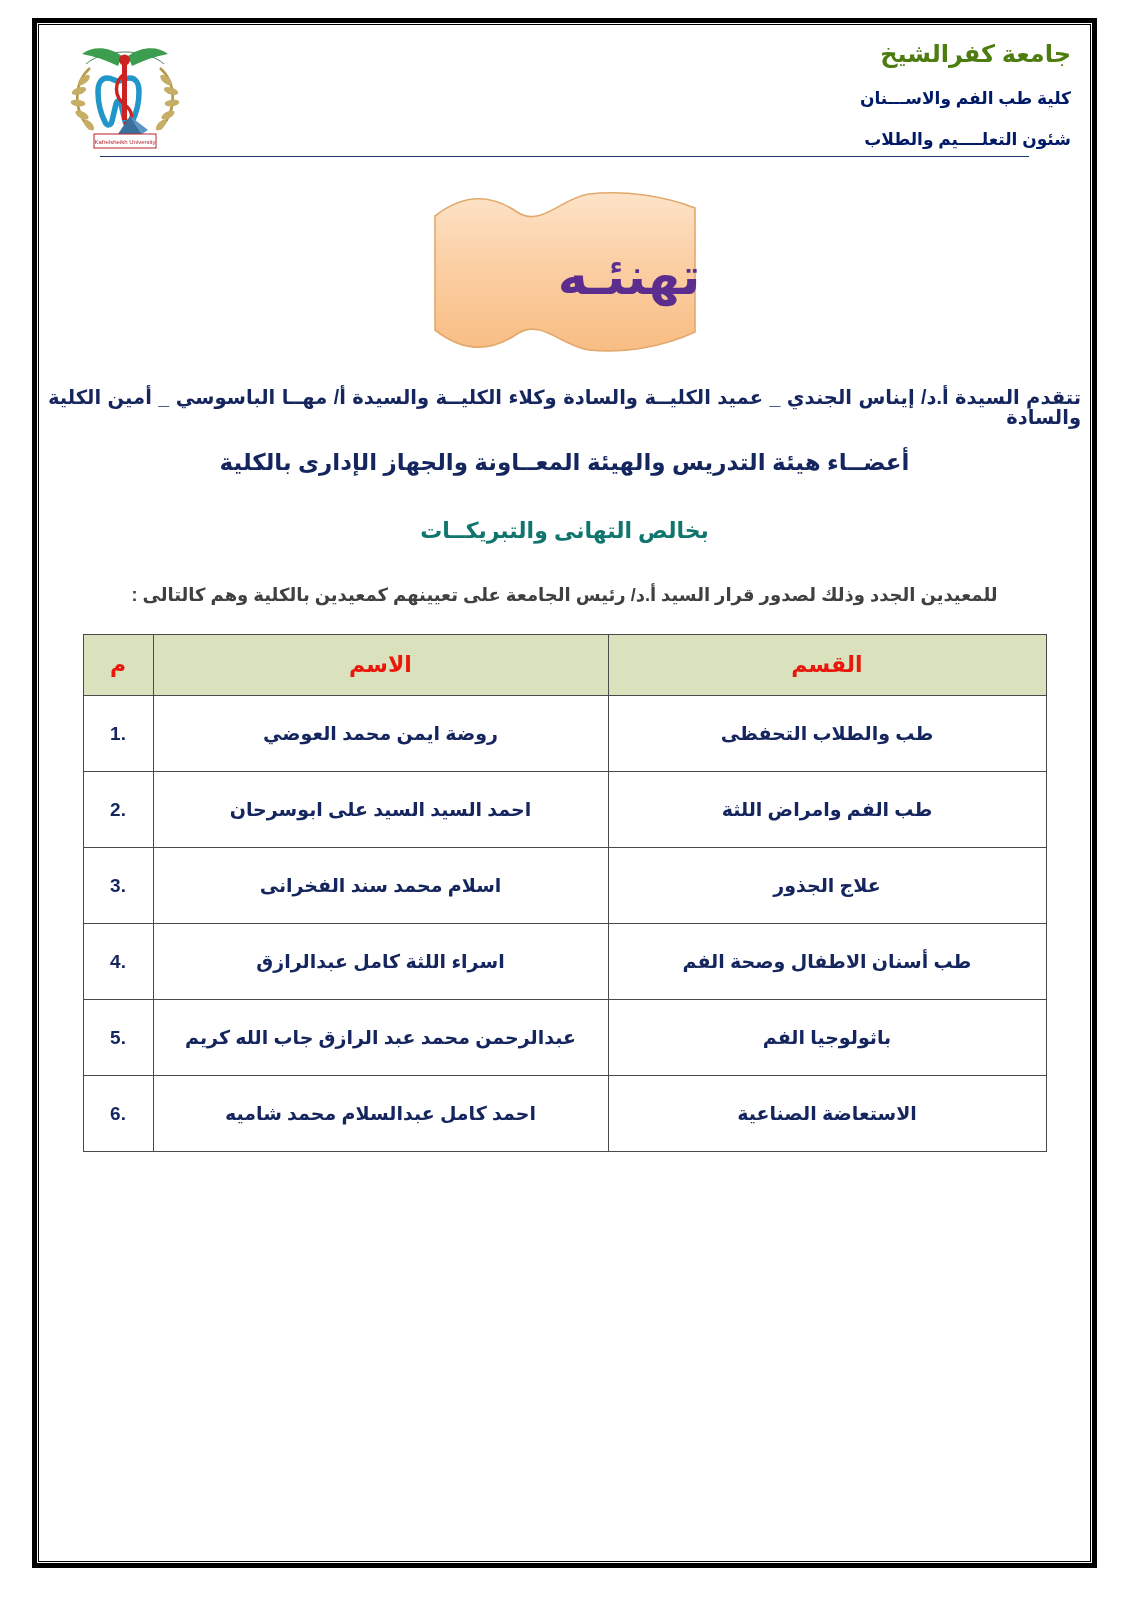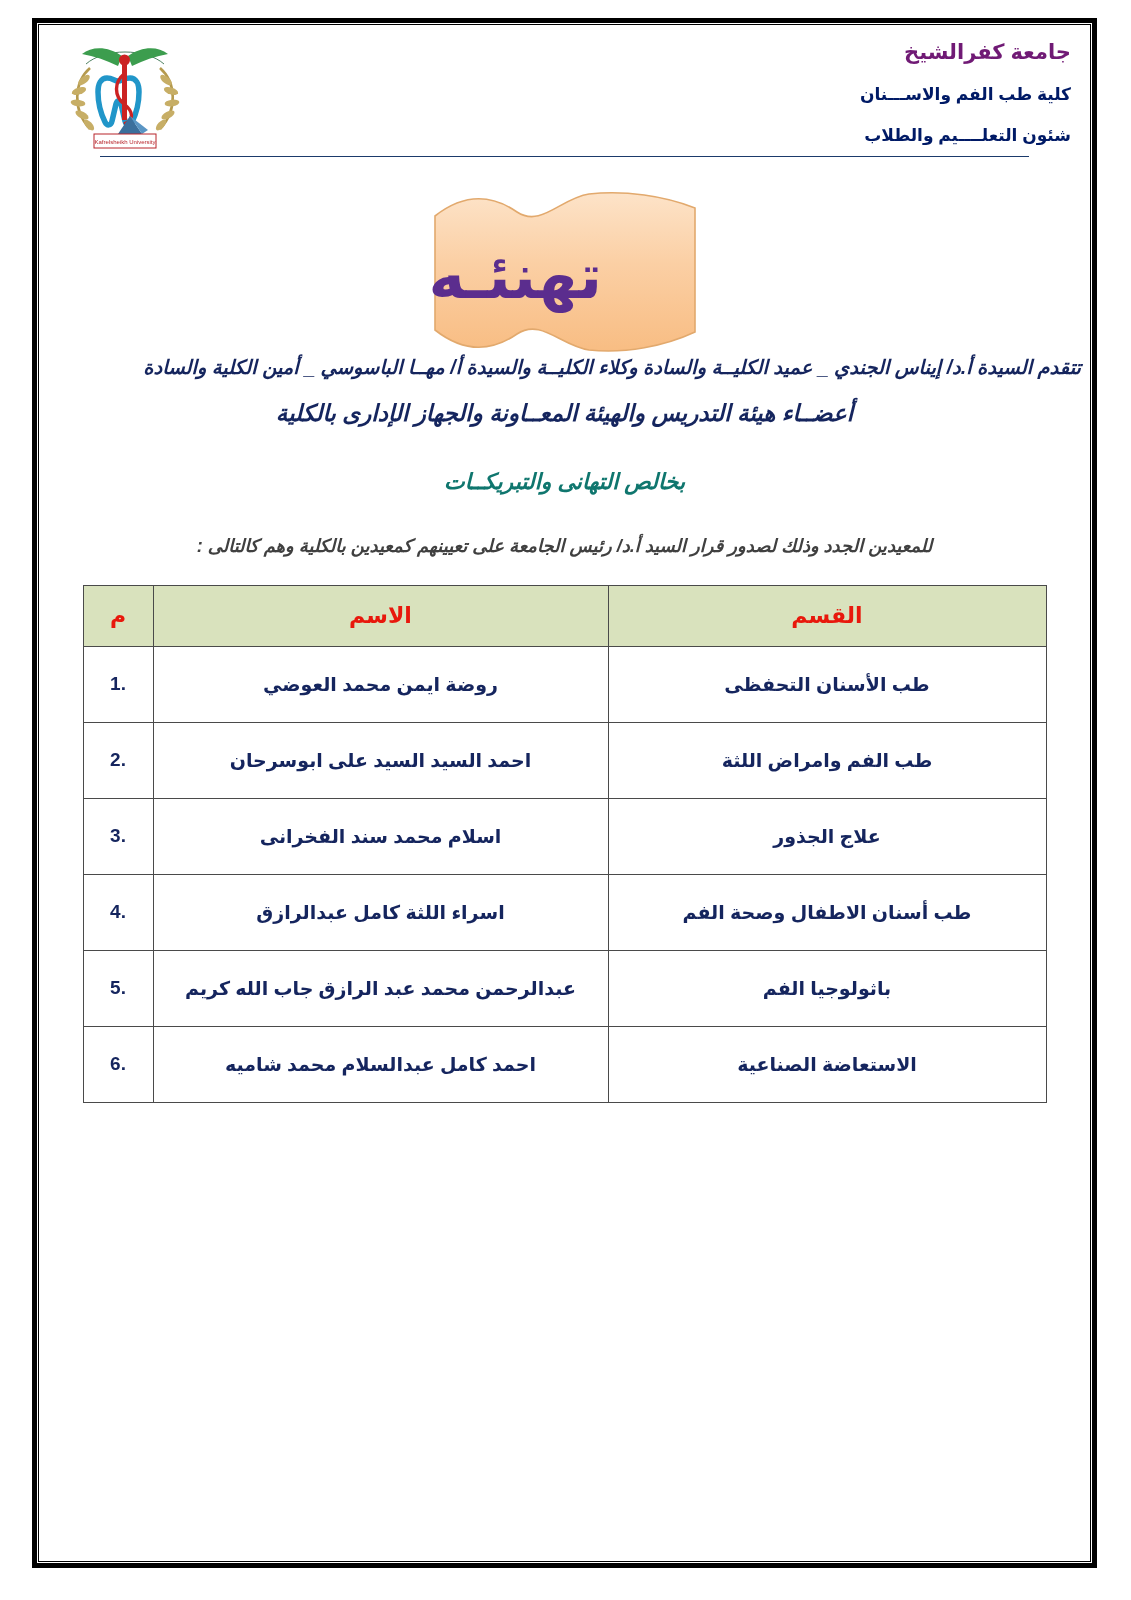--- a/index.html
+++ b/index.html
@@ -78,22 +78,22 @@
 
   
   .header-titles {
     position: absolute;
     right: 14px;
     top: 12px;
     text-align: right;
     direction: rtl;
   }
   .univ-name {
-    color: #701a75;
-    font-size: 21px;
+    color: #4d7c0f;
+    font-size: 24px;
     font-weight: bold;
     letter-spacing: 0.5px;
     margin-bottom: 13px;
     white-space: nowrap;
   }
   .faculty-name, .dept-name {
     color: #001a66;
     font-size: 17px;
     font-weight: bold;
     margin-bottom: 11px;
@@ -110,33 +110,33 @@
   .banner {
     position: relative;
     width: 272px;
     height: 168px;
   }
   .banner-text {
     position: absolute;
     left: 0; right: 0;
     top: 50%;
     transform: translateY(-46%);
-    text-align: left;
+    text-align: right;
     color: #5b2d8e;
-    font-size: 62px;
+    font-size: 51px;
     font-weight: bold;
     direction: rtl;
     letter-spacing: -1px;
   }
 
   
   .body-block {
     direction: rtl;
+    margin-top: 30px;
     padding: 0 4px;
-    font-style: italic;
   }
   .intro-line {
     color: #15255e;
     font-size: 19.5px;
     font-weight: bold;
     line-height: 1.0;
     text-align: justify;
     letter-spacing: -0.2px;
   }
   .intro-line-2 {
@@ -310,21 +310,21 @@
     </colgroup>
     <thead>
       <tr>
         <th>القسم</th>
         <th>الاسم</th>
         <th>م</th>
       </tr>
     </thead>
     <tbody>
       <tr>
-        <td>طب الأسنان التحفظى</td>
+        <td>طب والطلاب التحفظى</td>
         <td>روضة ايمن محمد العوضي</td>
         <td class="cell-no">1.</td>
       </tr>
       <tr>
         <td>طب الفم وامراض اللثة</td>
         <td>احمد السيد السيد على ابوسرحان</td>
         <td class="cell-no">2.</td>
       </tr>
       <tr>
         <td>علاج الجذور</td>

